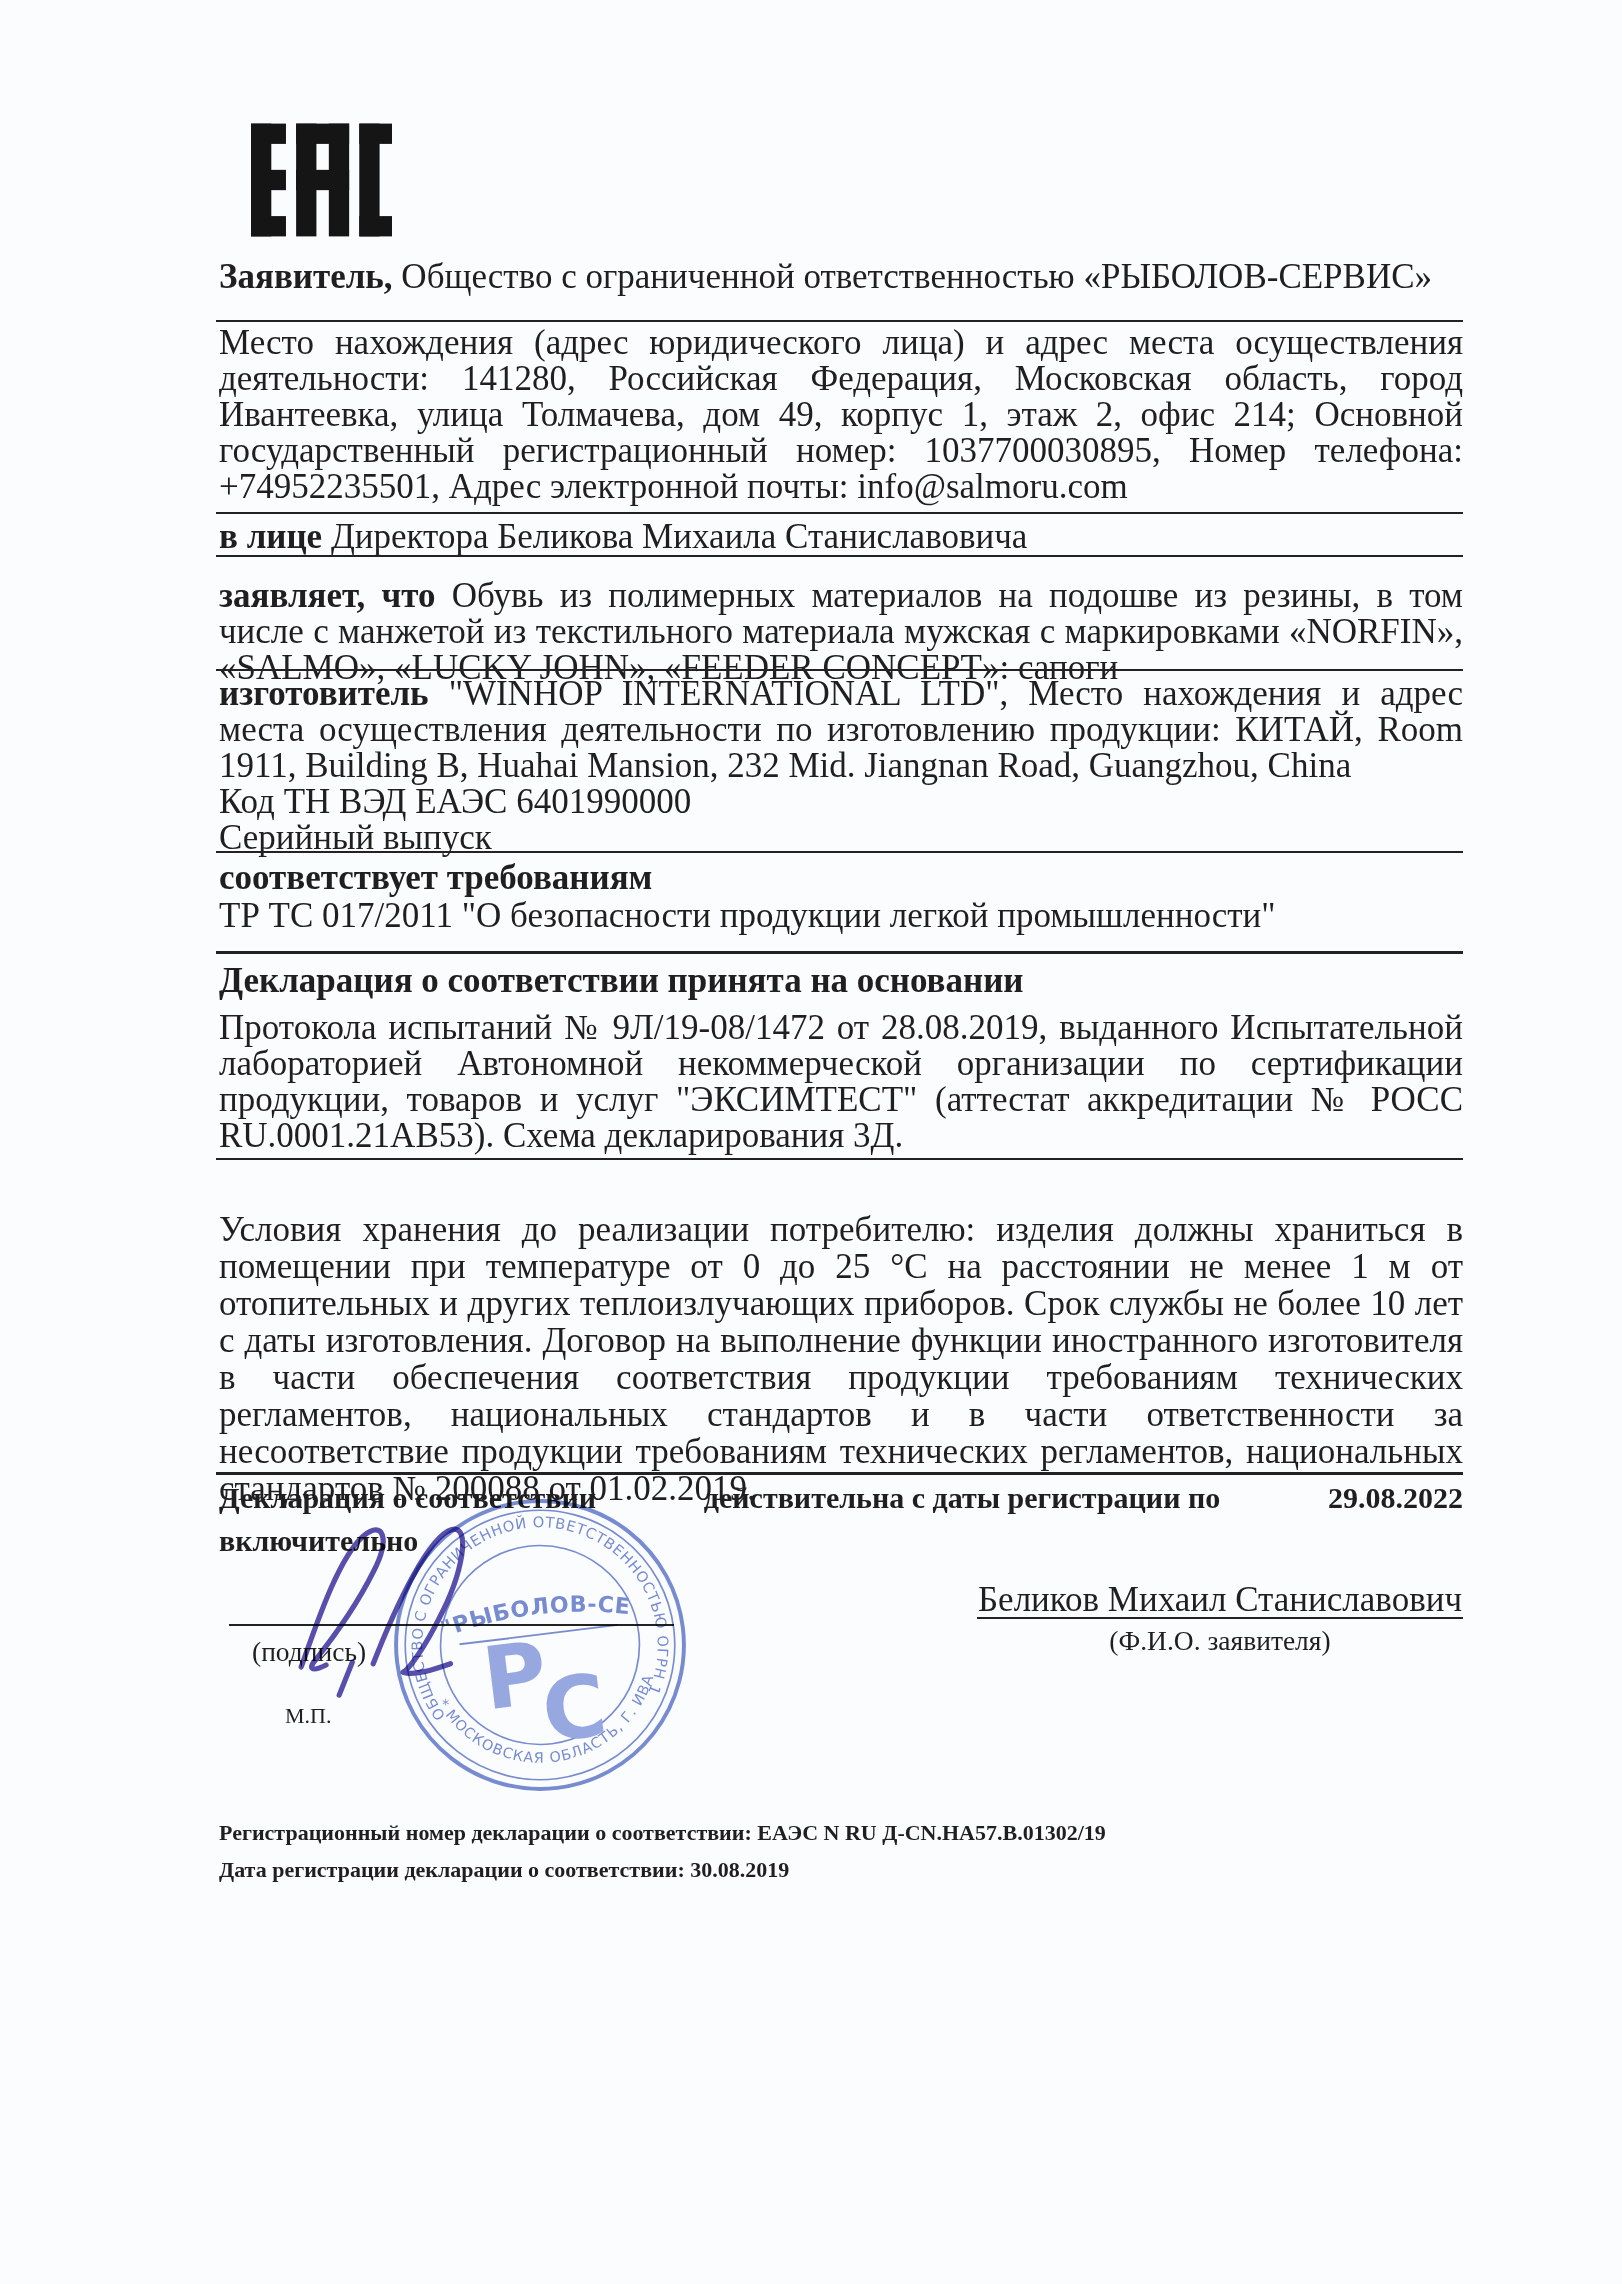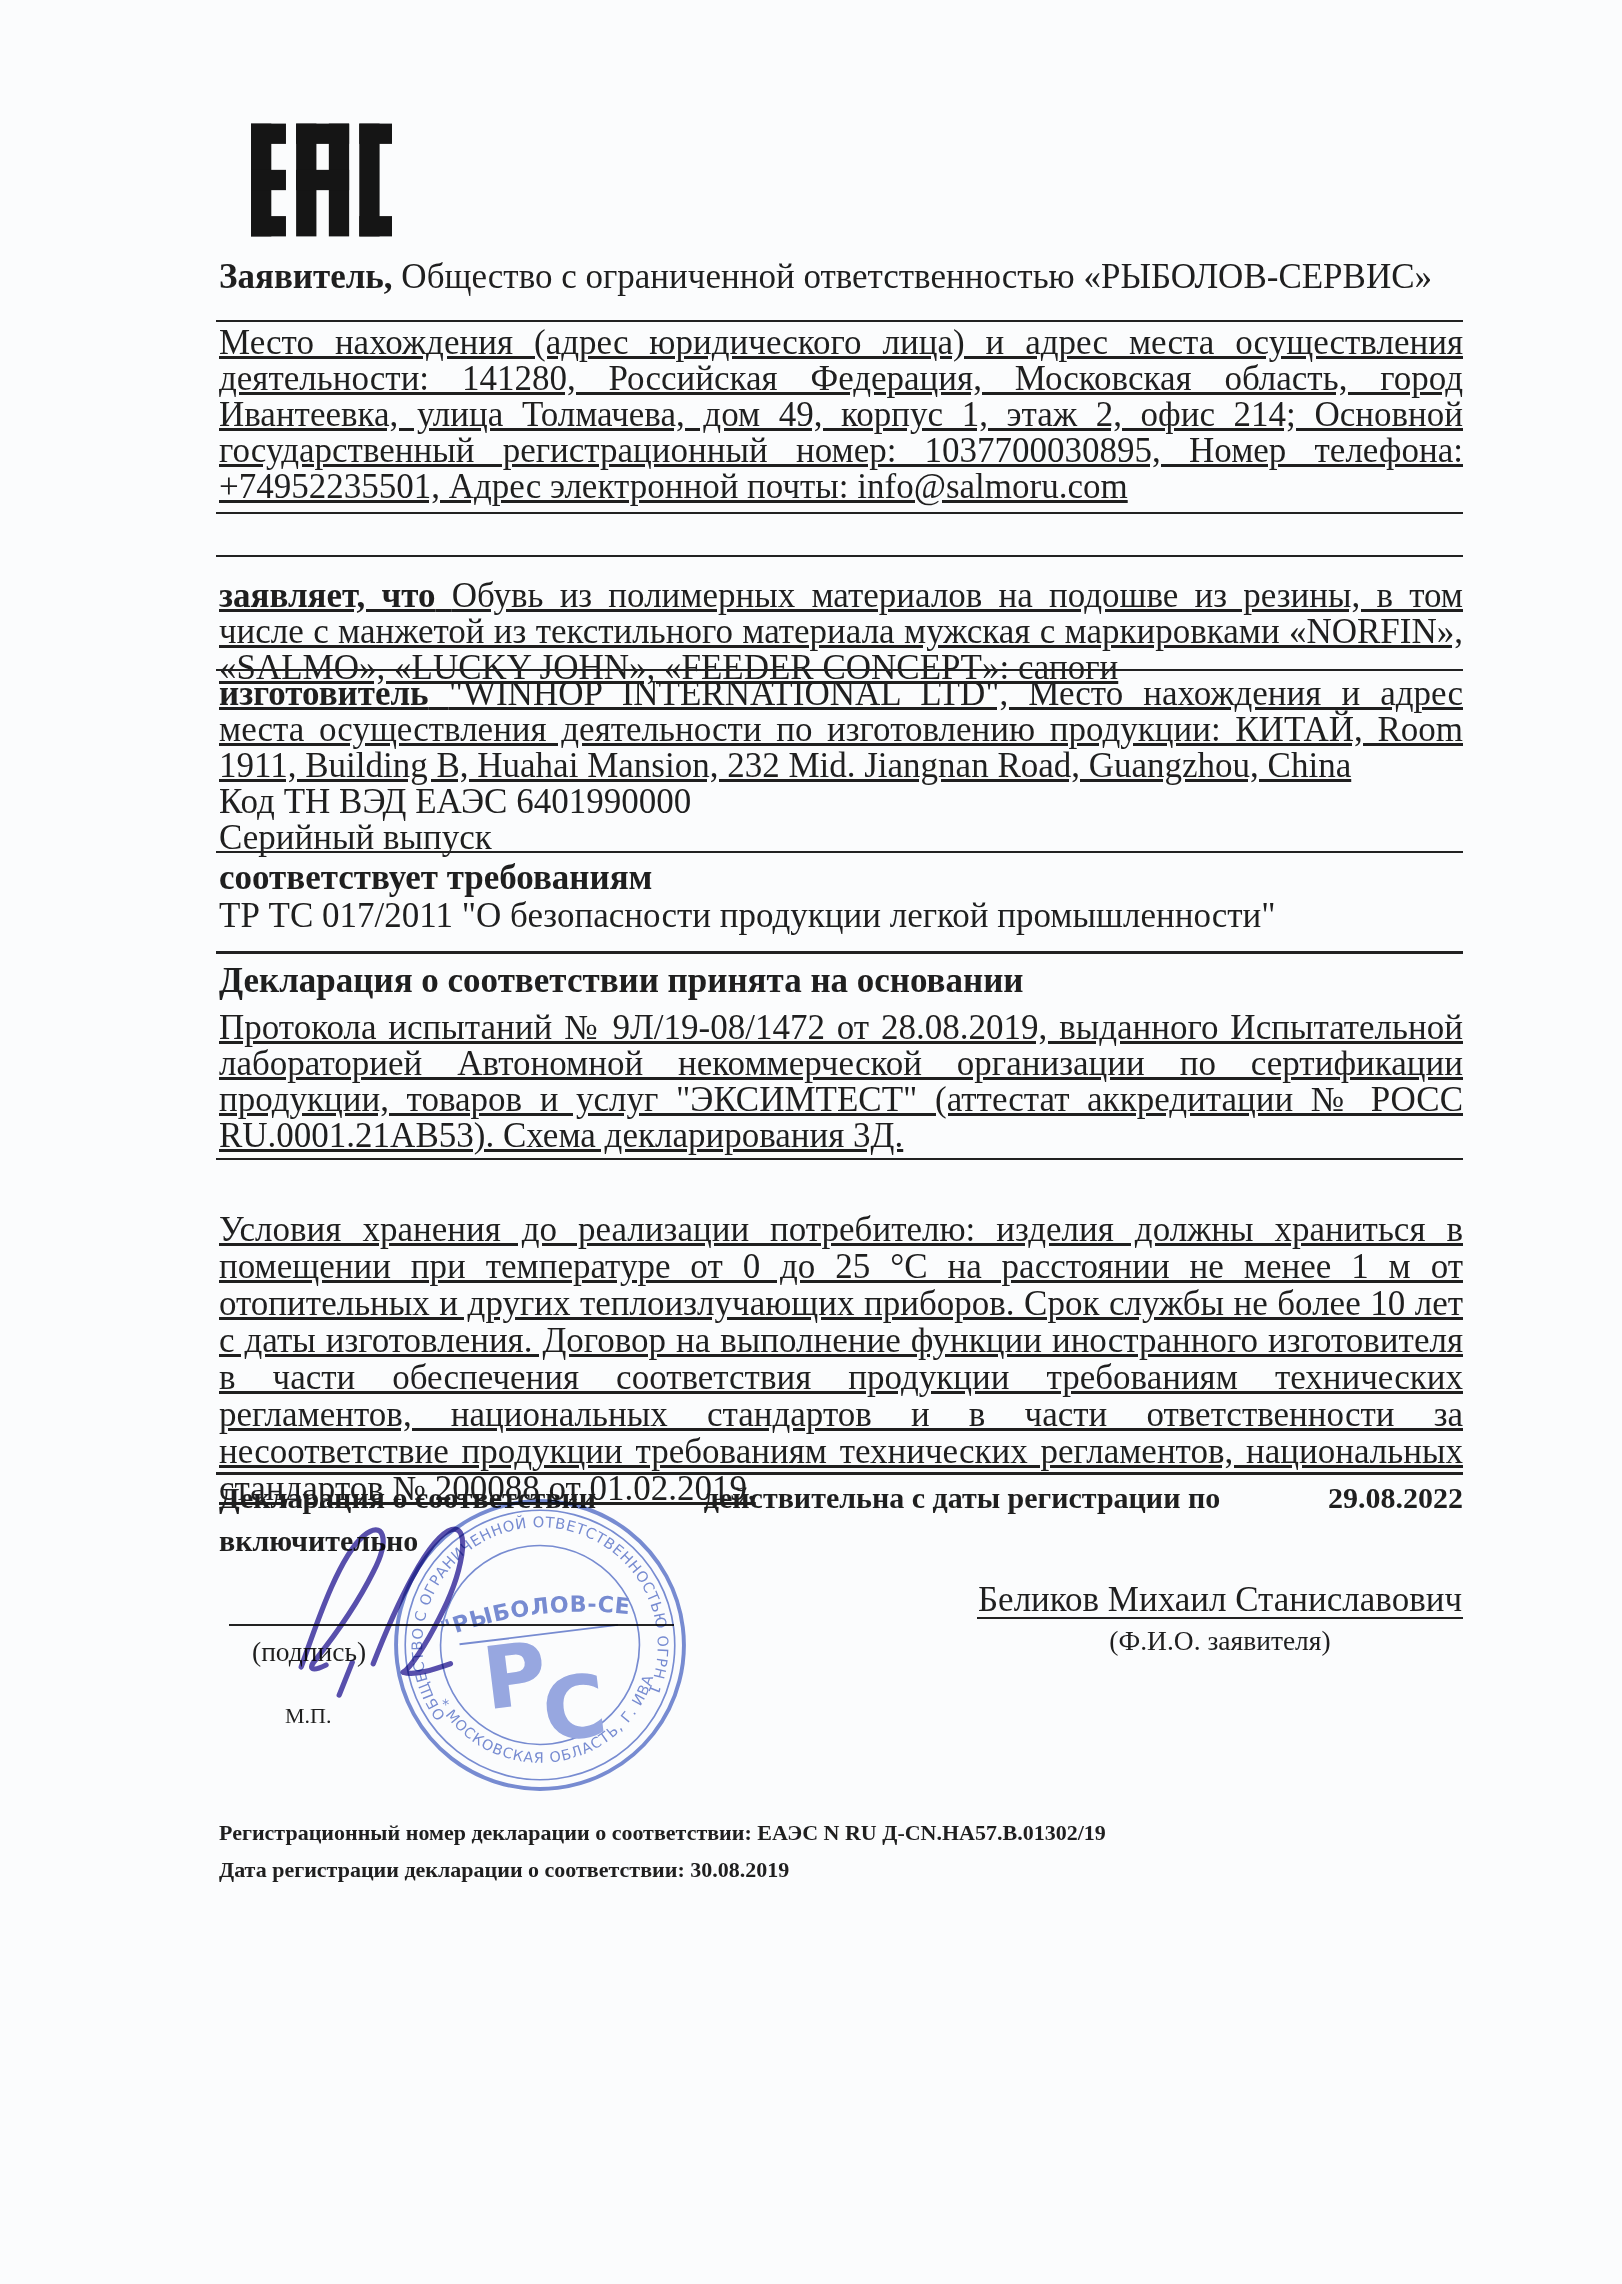--- a/index.html
+++ b/index.html
@@ -8,21 +8,21 @@
     background:#fbfcfd;
     font-family:"Liberation Serif","DejaVu Serif",serif;
     color:#1f1f1f;
     position:relative;
     overflow:hidden;
   }
   .page{position:absolute;inset:0;}
   .abs{position:absolute;}
   .content{left:219px;width:1244px;}
   p{margin:0;}
-  .just{text-align:justify;text-justify:inter-word;text-decoration:underline;}
+  .just{text-align:justify;text-justify:inter-word;}
   .body-text{font-size:35px;line-height:36px;}
   .lh56{line-height:37px;}
   .bold{font-weight:bold;}
   .rule{position:absolute;left:216px;width:1247px;height:2px;background:#222;}
   .rule2{height:2.6px;}
   
   .title-wrap{left:419px;width:1022px;text-align:center;}
   .doc-title{font-size:37px;font-weight:bold;letter-spacing:0.7px;line-height:42px;}
   .doc-title + .doc-title{margin-top:17px;}
   
@@ -64,20 +64,24 @@
     <span class="bold">Заявитель,</span>
     <span>Общество с ограниченной ответственностью «РЫБОЛОВ-СЕРВИС»</span>
   </p>
 
   <div class="rule" style="top:320px;"></div>
 
   <p class="abs content body-text just" style="top:325px;">Место нахождения (адрес юридического лица) и адрес места осуществления деятельности: 141280, Российская Федерация, Московская область, город Ивантеевка, улица Толмачева, дом 49, корпус 1, этаж 2, офис 214; Основной государственный регистрационный номер: 1037700030895, Номер телефона: +74952235501, Адрес электронной почты: info@salmoru.com</p>
 
   <div class="rule" style="top:512px;"></div>
 
+  <p class="abs content body-text" style="top:519px;">
+    <span class="bold">в лице</span>
+    <span>Директора Беликова Михаила Станиславовича</span>
+  </p>
 
   <div class="rule" style="top:555px;"></div>
 
   <p class="abs content body-text just" style="top:578px;">
     <span class="bold">заявляет, что</span>
     <span>Обувь из полимерных материалов на подошве из резины, в том числе с манжетой из текстильного материала мужская с маркировками «NORFIN», «SALMO», «LUCKY JOHN», «FEEDER CONCEPT»: сапоги</span>
   </p>
 
   <div class="rule" style="top:669px;"></div>
 

